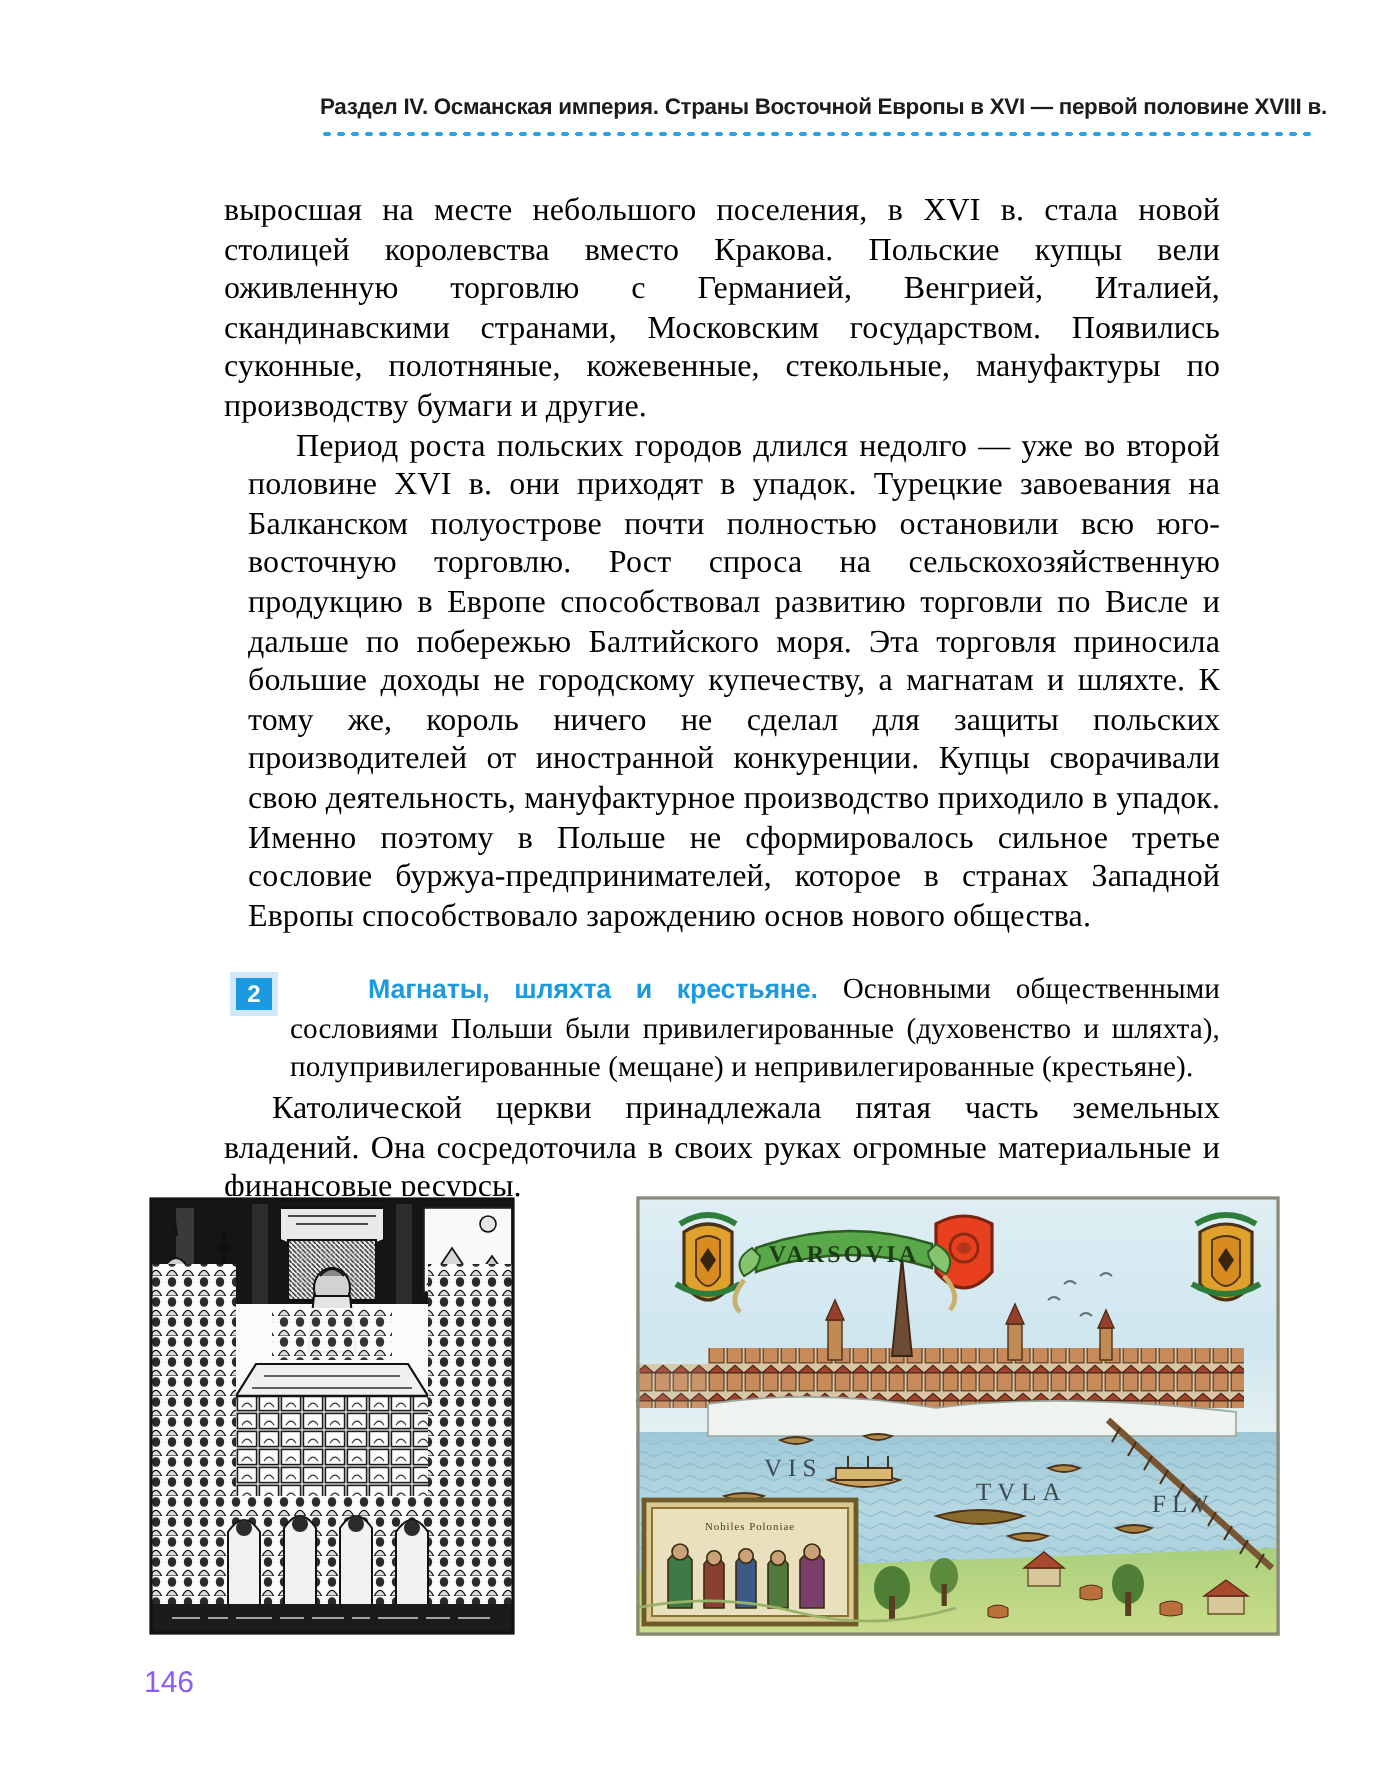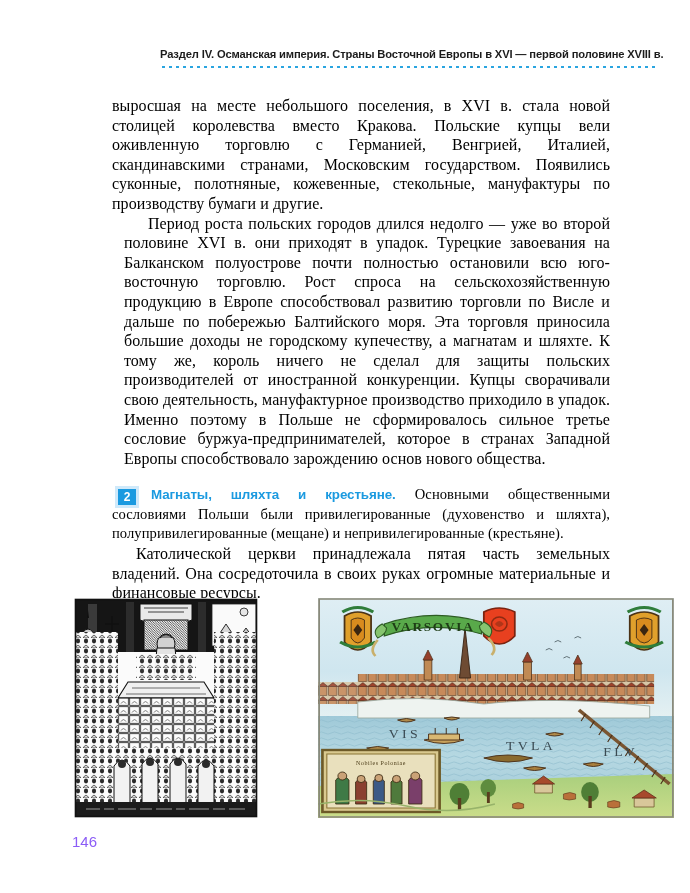--- a/index.html
+++ b/index.html
@@ -96,20 +96,21 @@
     font-style: normal;
     line-height: 16px;
     text-align: center;
   }
   .section2 .runin {
     font-size: 14.6px;
     line-height: 19.6px;
     text-align: justify;
     text-indent: 39px;
     letter-spacing: 0.05px;
+    margin-left: 33px;
   }
   .lead {
     font-family: "Liberation Sans", sans-serif;
     font-weight: bold;
     font-size: 13.4px;
     color: #1b9ae0;
     letter-spacing: -0.1px;
   }
 
   
@@ -144,21 +145,21 @@
   }
 
   
   .figs { position: absolute; left: 0; top: 0; }
   .fig {
     position: absolute;
     overflow: hidden;
     background: #fff;
   }
   #fig-sejm  { left: 74px;  top: 598px; width: 184px; height: 220px; }
-  #fig-warsaw{ left: 318px; top: 598px; width: 356px; height: 220px; }
+  #fig-warsaw{ left: 318px; top: 598px; width: 322px; height: 220px; }
 
   .fig svg { display: block; width: 100%; height: 100%; }
 
   
   .folio {
     position: absolute;
     left: 72px;
     top: 833px;
     font-family: "Liberation Sans", sans-serif;
     font-size: 15px;

